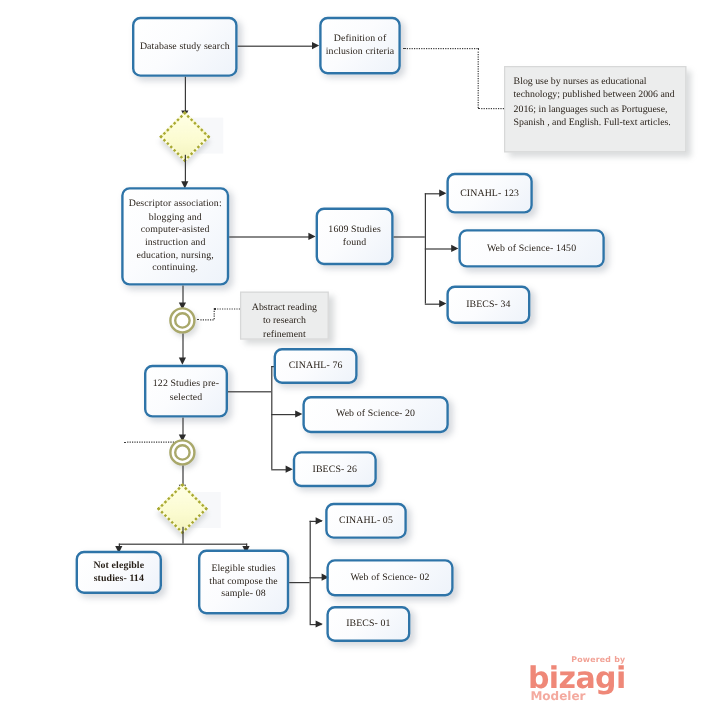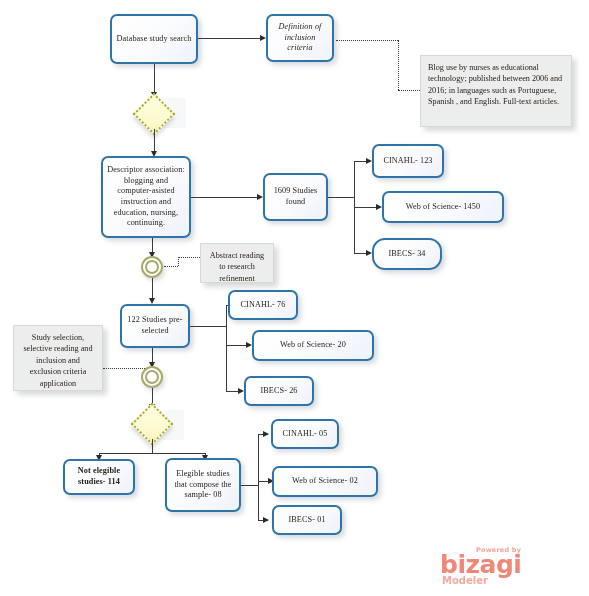--- a/index.html
+++ b/index.html
@@ -139,21 +139,21 @@
 </head>
 <body>
 
 <div id="canvas">
 
   <div class="task" style="left:110px; top:14px; width:88px; height:50px;">Database study search</div>
 
   <div class="lineH" style="left:198px; top:38px; width:64px;"></div>
   <div class="arrowR" style="left:260px; top:34.5px;"></div>
 
-  <div class="task" style="left:266px; top:14px; width:68px; height:48px;font-style:italic;">Definition of inclusion criteria</div>
+  <div class="task" style="left:266px; top:14px; width:68px; height:48px;">Definition of inclusion criteria</div>
 
   <div class="dotH" style="left:336px; top:40px; width:62px;"></div>
   <div class="dotV" style="left:398px; top:40px; height:50px;"></div>
   <div class="dotH" style="left:398px; top:90px; width:22px;"></div>
 
   <div class="note" style="left:420px; top:55px; width:152px; height:72px;">Blog use by nurses as educational technology; published between 2006 and 2016; in languages such as Portuguese, Spanish , and English. Full-text articles.</div>
 
   <div class="lineV" style="left:154px; top:64px; height:30px;"></div>
   <div class="arrowD" style="left:150.5px; top:92px;"></div>
 
@@ -174,21 +174,21 @@
   <div class="lineV" style="left:354px; top:161px; height:92px;"></div>
   <div class="lineH" style="left:354px; top:161px; width:16px;"></div>
   <div class="arrowR" style="left:366px; top:157.5px;"></div>
   <div class="lineH" style="left:354px; top:207px; width:26px;"></div>
   <div class="arrowR" style="left:376px; top:203.5px;"></div>
   <div class="lineH" style="left:354px; top:253px; width:16px;"></div>
   <div class="arrowR" style="left:366px; top:249.5px;"></div>
 
   <div class="task" style="left:372px; top:144px; width:72px; height:34px;">CINAHL- 123</div>
   <div class="task" style="left:382px; top:191px; width:122px; height:32px;">Web of Science- 1450</div>
-  <div class="task" style="left:372px; top:238px; width:70px; height:32px;border-radius:13px;">IBECS- 34</div>
+  <div class="task" style="left:372px; top:238px; width:70px; height:32px;">IBECS- 34</div>
 
   <div class="lineV" style="left:152px; top:238px; height:16px;"></div>
   <div class="arrowD" style="left:148.5px; top:252px;"></div>
 
   <div class="event-ring" style="left:141px; top:256px;"></div>
 
   <div class="dotH" style="left:164px; top:266px; width:14px;"></div>
   <div class="dotV" style="left:178px; top:257px; height:9px;"></div>
   <div class="dotH" style="left:178px; top:257px; width:22px;"></div>
 
@@ -205,21 +205,20 @@
   <div class="arrowR" style="left:238px; top:301.5px;"></div>
   <div class="lineH" style="left:226px; top:345px; width:24px;"></div>
   <div class="arrowR" style="left:246px; top:341.5px;"></div>
   <div class="lineH" style="left:226px; top:391px; width:16px;"></div>
   <div class="arrowR" style="left:238px; top:387.5px;"></div>
 
   <div class="task" style="left:228px; top:290px; width:70px; height:30px;">CINAHL- 76</div>
   <div class="task" style="left:252px; top:330px; width:122px; height:31px;">Web of Science- 20</div>
   <div class="task" style="left:244px; top:376px; width:70px; height:30px;">IBECS- 26</div>
 
-  <div class="note center" style="left:13px; top:325px; width:90px; height:66px;">Study selection, selective reading and inclusion and exclusion criteria application</div>
   <div class="dotH" style="left:103px; top:368px; width:50px;"></div>
 
   <div class="lineV" style="left:152px; top:348px; height:16px;"></div>
   <div class="arrowD" style="left:148.5px; top:362px;"></div>
 
   <div class="event-ring" style="left:141px; top:366px;"></div>
 
   <div class="lineV" style="left:152px; top:388px; height:18px;"></div>
   <div class="arrowD" style="left:148.5px; top:404px;"></div>
 

